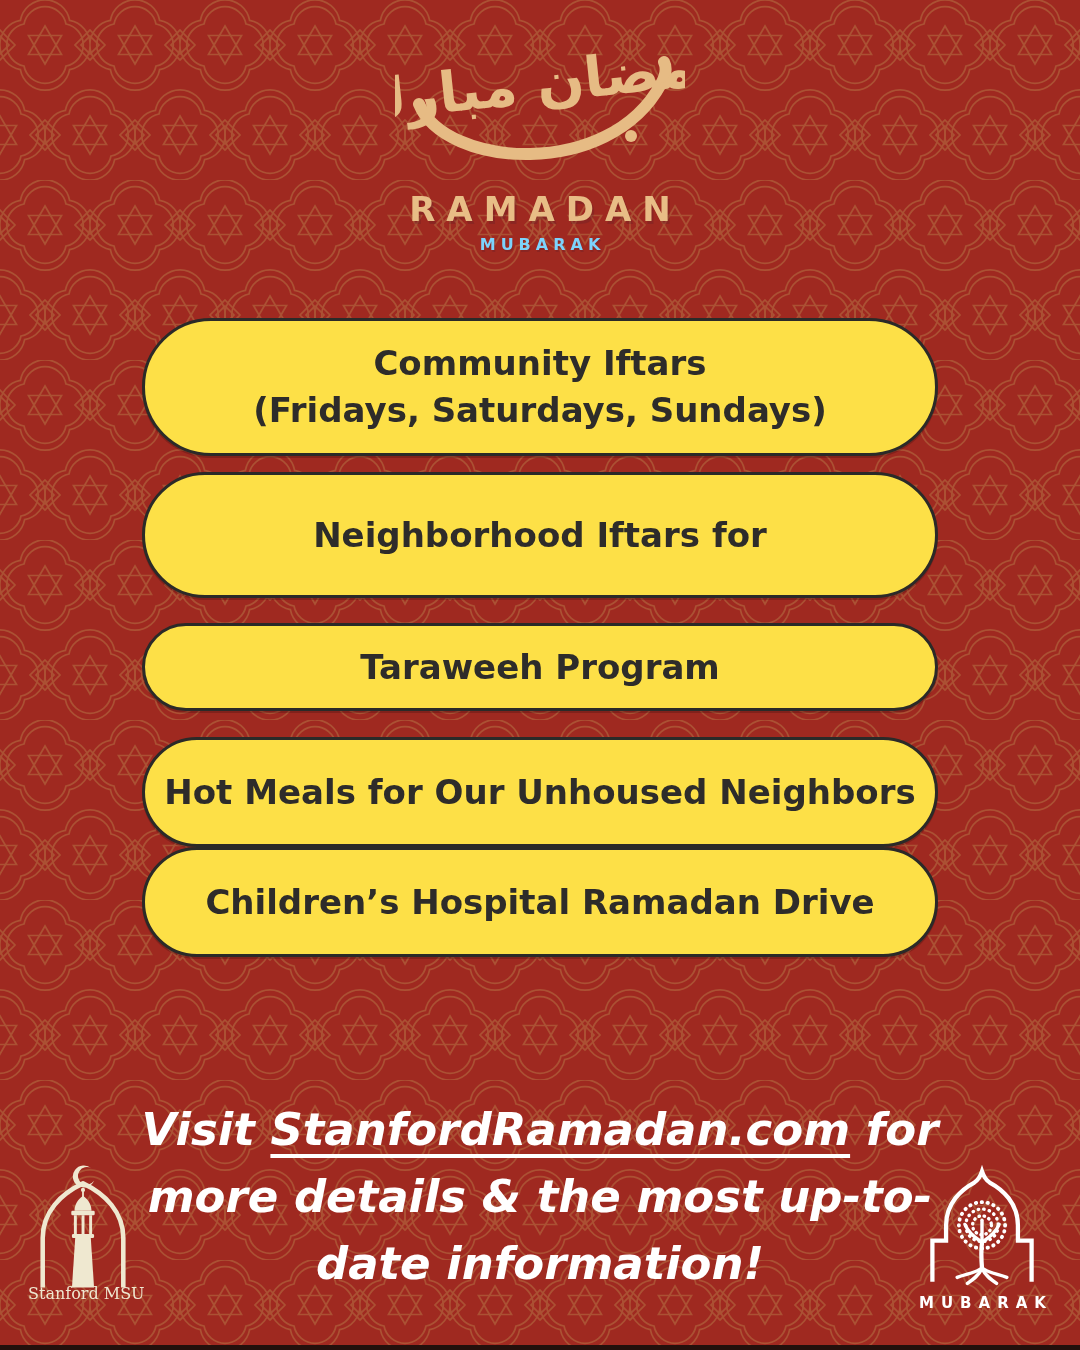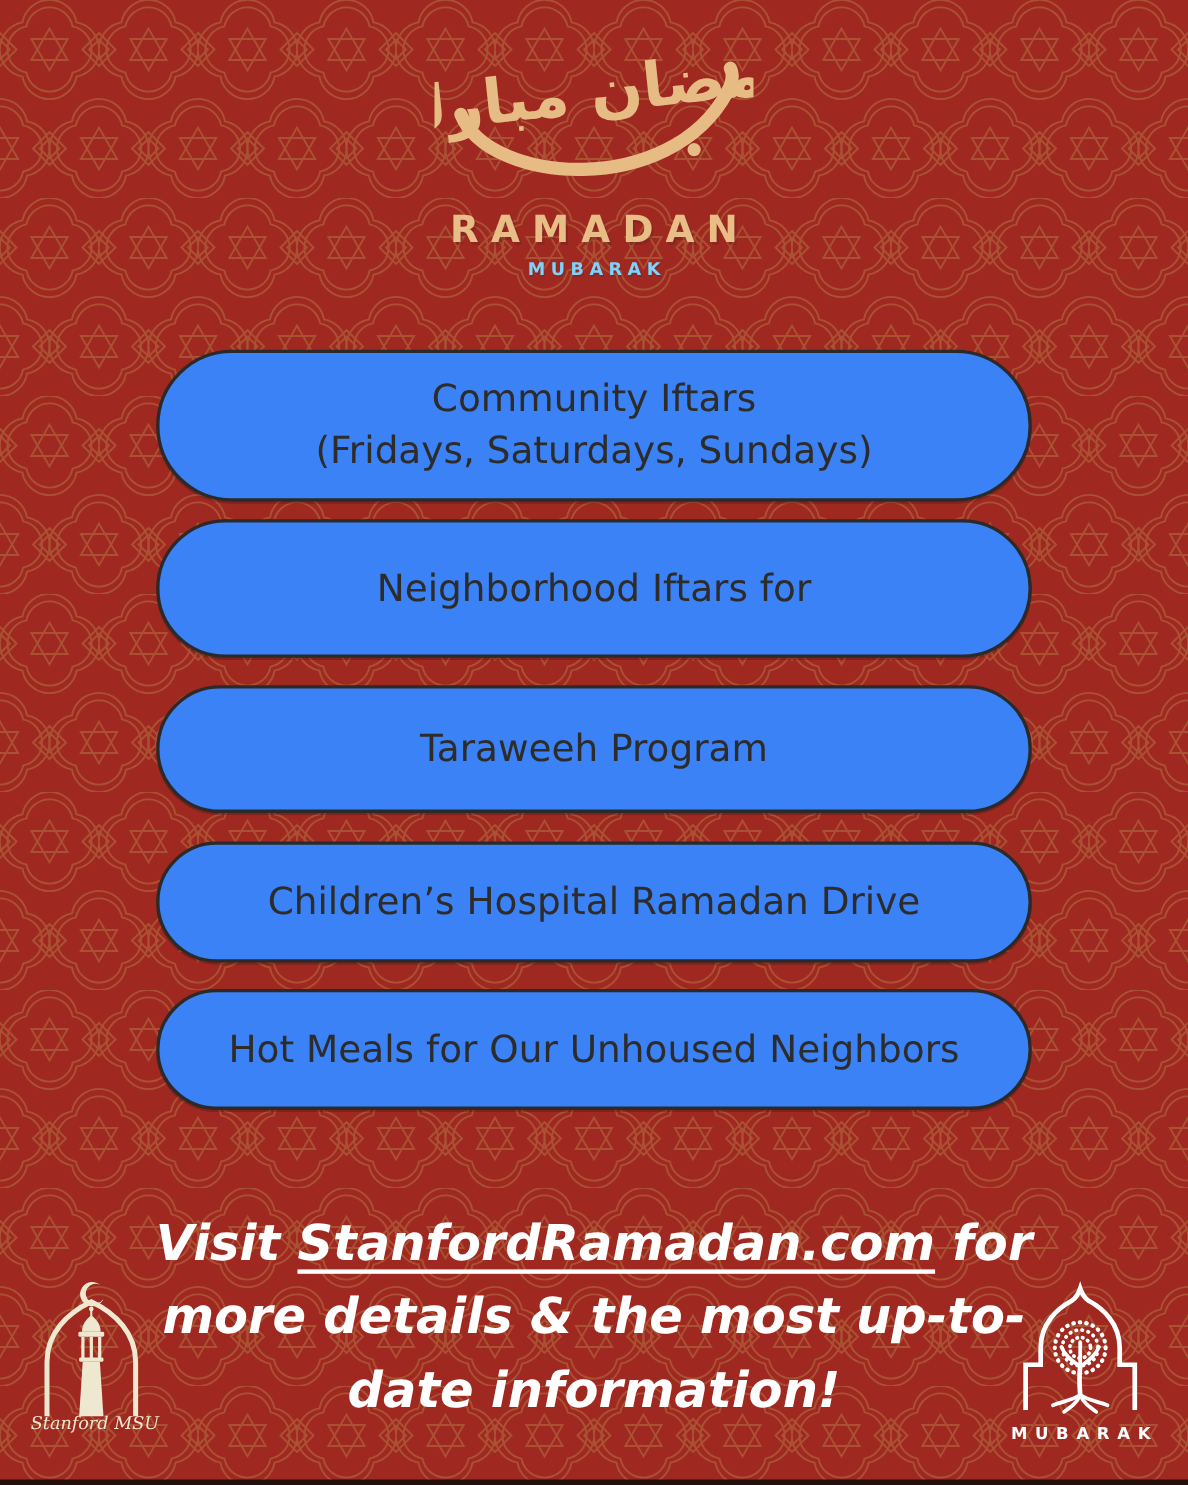--- a/index.html
+++ b/index.html
@@ -39,35 +39,35 @@
     text-shadow: 1px 2px 0 rgba(92,30,40,0.30);
   }
 
   
   .events {
     position: absolute; top: 318px; left: 142px; width: 796px;
   }
   .pill {
     box-sizing: border-box;
     width: 100%;
-    background: #3b82f6;
+    background: #fde047;
     border: 3px solid #2B2A28;
     border-radius: 80px;
     display: flex; flex-direction: column;
     align-items: center; justify-content: center;
     text-align: center;
     color: #2E2C2A;
-    font-weight: normal;
+    font-weight: bold;
     font-size: 34px;
     line-height: 47px;
     box-shadow: 0 2px 0 rgba(40,10,10,0.25);
   }
   .pill-1 { height: 138px; margin-bottom: 16px; }
   .pill-2 { height: 126px; margin-bottom: 25px; }
-  .pill-3 { height: 116px; margin-bottom: 26px; gap: 38px; }
+  .pill-3 { height: 88px; margin-bottom: 26px; gap: 38px; }
   .pill-4 { height: 110px; margin-bottom: 24px; }
   .pill-5 { height: 110px; margin-bottom: 0; }
 
   
   .footer-cta {
     position: absolute; top: 1072px; left: 0; right: 0;
     text-align: center;
     color: #FFFFFF;
     font-size: 45px;
     font-weight: bold;
@@ -83,21 +83,21 @@
     cursor: pointer;
   }
 
   
   .logo-left {
     position: absolute; left: 28px; top: 1160px; width: 110px;
     text-align: center; color: #EFE8D0;
   }
   .logo-left .logo-label {
     font-family: "DejaVu Serif", serif;
-    font-size: 16px; margin-top: -6px; white-space: nowrap; font-style: italic;
+    font-size: 16px; margin-top: -6px; white-space: nowrap;
   }
   .logo-right {
     position: absolute; left: 912px; top: 1162px; width: 140px;
     text-align: center; color: #FFFFFF;
   }
   .logo-right .logo-label {
     font-size: 15px; font-weight: bold;
     letter-spacing: 7px; text-indent: 7px;
     margin-top: 2px; white-space: nowrap;
   }
@@ -152,25 +152,25 @@
     <div class="pill pill-1">
       <span>Community Iftars</span>
       <span>(Fridays, Saturdays, Sundays)</span>
     </div>
     <div class="pill pill-2">
       <span>Neighborhood Iftars for</span>
     </div>
     <div class="pill pill-3">
       <span>Taraweeh Program</span>
     </div>
+    <div class="pill pill-5">
+      <span>Hot Meals for Our Unhoused Neighbors</span>
+    </div>
     <div class="pill pill-4">
       <span>Children’s Hospital Ramadan Drive</span>
-    </div>
-    <div class="pill pill-5">
-      <span>Hot Meals for Our Unhoused Neighbors</span>
     </div>
   </div>
 
   <div class="footer-cta">
     <div class="footer-line"><span>Visit </span><span class="cta-link">StanfordRamadan.com</span><span> for</span></div>
     <div class="footer-line">more details &amp; the most up-to-</div>
     <div class="footer-line">date information!</div>
   </div>
 
   <div class="logo-left">

